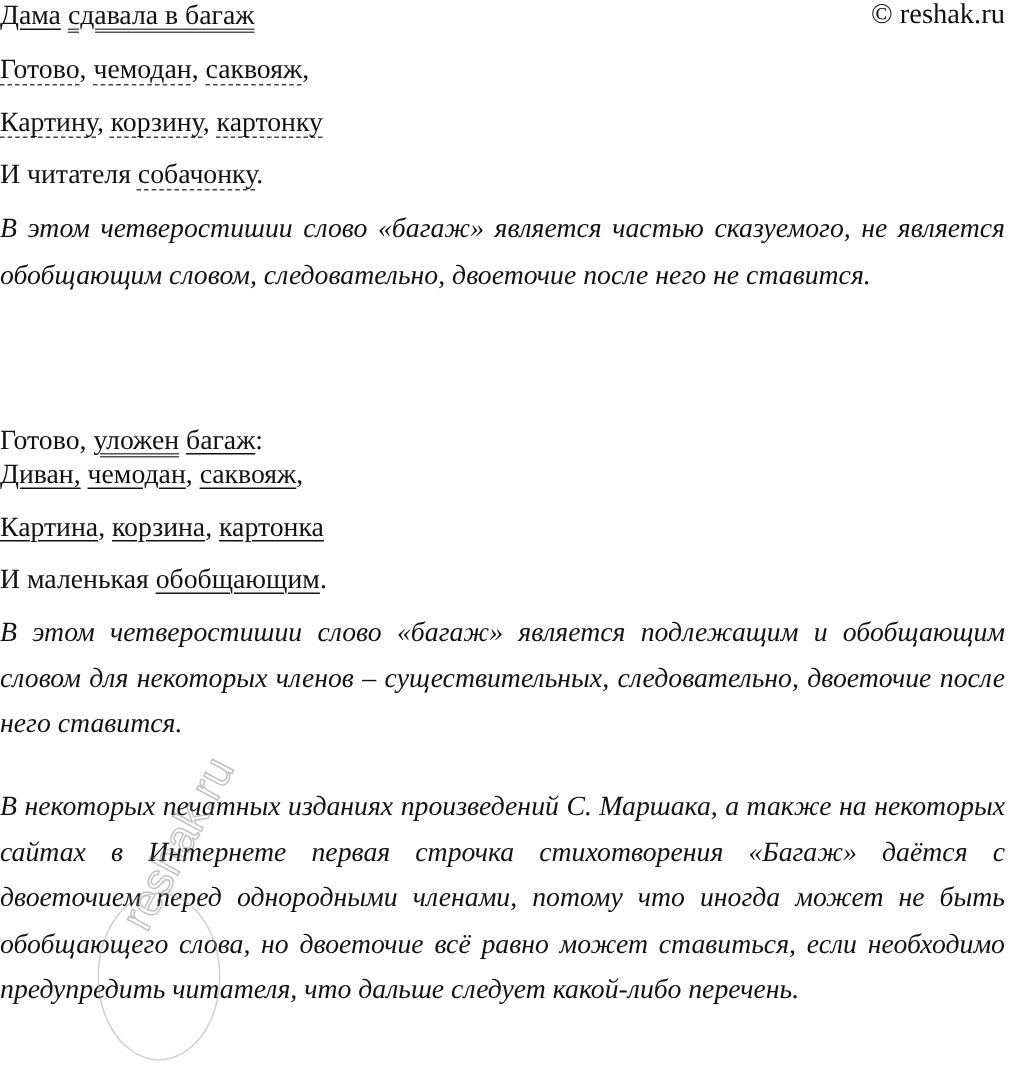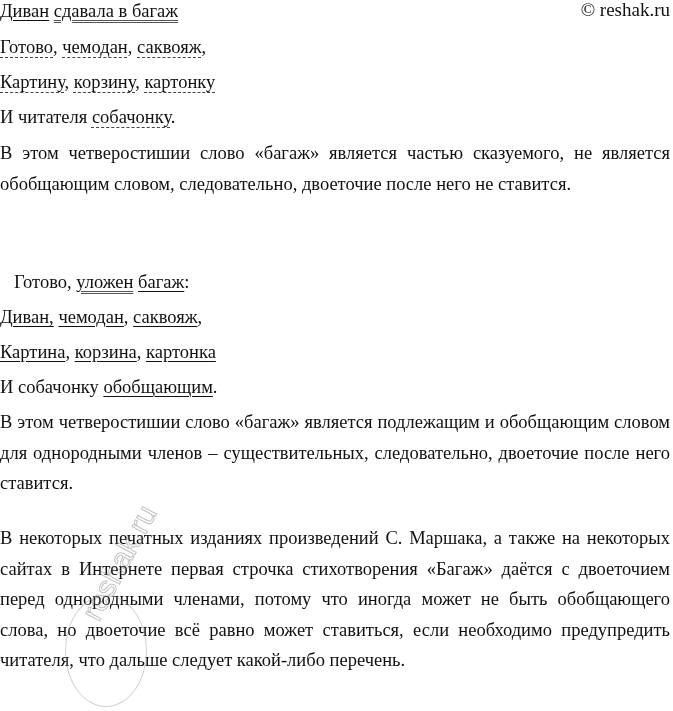--- a/index.html
+++ b/index.html
@@ -28,20 +28,21 @@
       left: 0;
       white-space: nowrap;
       line-height: 24px;
     }
     .para {
       position: absolute;
       left: 0;
       width: 670px;
       text-align: justify;
       line-height: 30.5px;
+      font-style: italic;
     }
     .u-single {
       text-decoration: underline;
       text-decoration-thickness: 1px;
       text-underline-offset: 3px;
     }
     .u-double {
       text-decoration: underline double;
       text-decoration-color: #555;
       text-decoration-thickness: 1px;
@@ -84,53 +85,53 @@
       border: 1px solid #999;
       border-radius: 50%;
     }
   </style>
 </head>
 <body>
 
 <div class="copyright">© reshak.ru</div>
 
 <div class="line" style="top:-1px;">
-  <span class="u-single">Диван</span><span> </span><span class="u-double">сдавала в багаж</span>
+  <span class="u-single">Дама</span><span> </span><span class="u-double">сдавала в багаж</span>
 </div>
 
 <div class="line" style="top:35px;">
   <span class="u-dashed">Готово</span><span>, </span><span class="u-dashed">чемодан</span><span>, </span><span class="u-dashed">саквояж</span><span>,</span>
 </div>
 
 <div class="line" style="top:70px;text-align:center;">
   <span class="u-dashed">Картину</span><span>, </span><span class="u-dashed">корзину</span><span>, </span><span class="u-dashed">картонку</span>
 </div>
 
 <div class="line" style="top:105px;">
   <span>И читателя </span><span class="u-dashed">собачонку</span><span>.</span>
 </div>
 
 <div class="para" style="top:138px;">В этом четверостишии слово «багаж» является частью сказуемого, не является обобщающим словом, следовательно, двоеточие после него не ставится.</div>
 
-<div class="line" style="top:270px;padding-left:14px;">
+<div class="line" style="top:282px;">
   <span>Готово, </span><span class="u-double">уложен</span><span> </span><span class="u-single">багаж</span><span>:</span>
 </div>
 
 <div class="line" style="top:305px;">
   <span class="u-single">Диван,</span><span> </span><span class="u-single">чемодан</span><span>, </span><span class="u-single">саквояж</span><span>,</span>
 </div>
 
 <div class="line" style="top:340px;">
   <span class="u-single">Картина</span><span>, </span><span class="u-single">корзина</span><span>, </span><span class="u-single">картонка</span>
 </div>
 
 <div class="line" style="top:375px;">
-  <span>И собачонку </span><span class="u-single">обобщающим</span><span>.</span>
+  <span>И маленькая </span><span class="u-single">обобщающим</span><span>.</span>
 </div>
 
-<div class="para" style="top:407px;">В этом четверостишии слово «багаж» является подлежащим и обобщающим словом для однородными членов – существительных, следовательно, двоеточие после него ставится.</div>
+<div class="para" style="top:407px;">В этом четверостишии слово «багаж» является подлежащим и обобщающим словом для некоторых членов – существительных, следовательно, двоеточие после него ставится.</div>
 
 <div class="para" style="top:523px;">В некоторых печатных изданиях произведений С. Маршака, а также на некоторых сайтах в Интернете первая строчка стихотворения «Багаж» даётся с двоеточием перед однородными членами, потому что иногда может не быть обобщающего слова, но двоеточие всё равно может ставиться, если необходимо предупредить читателя, что дальше следует какой-либо перечень.</div>
 
 <div class="watermark">
   <div class="watermark-circle"></div>
   <div class="watermark-text">reshak.ru</div>
 </div>
 
 </body></html>

